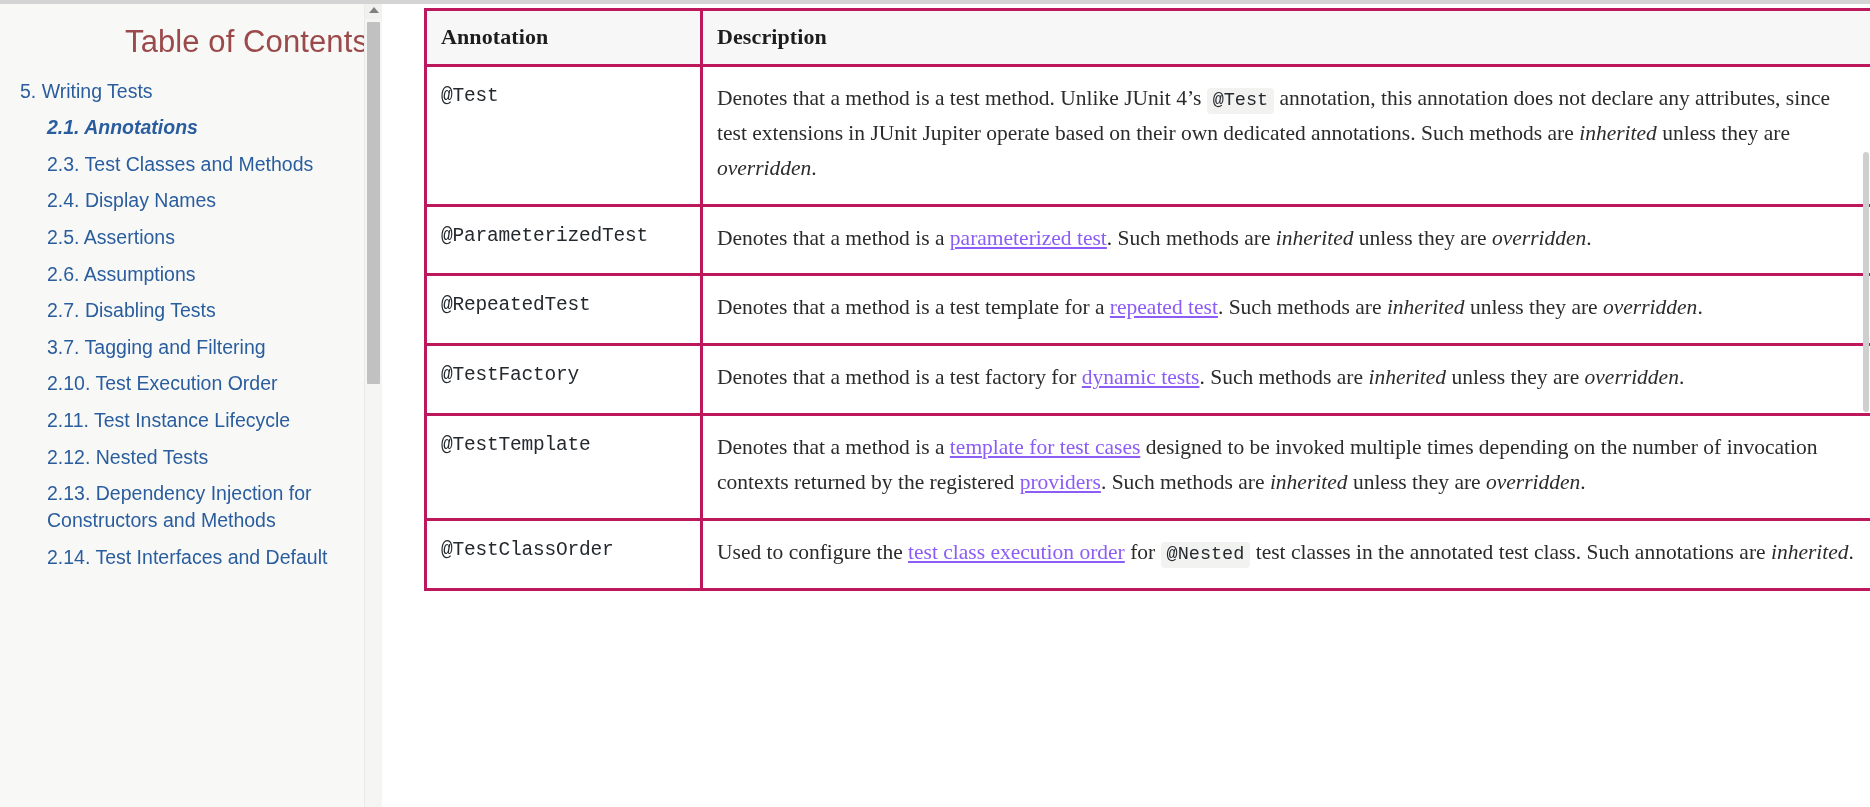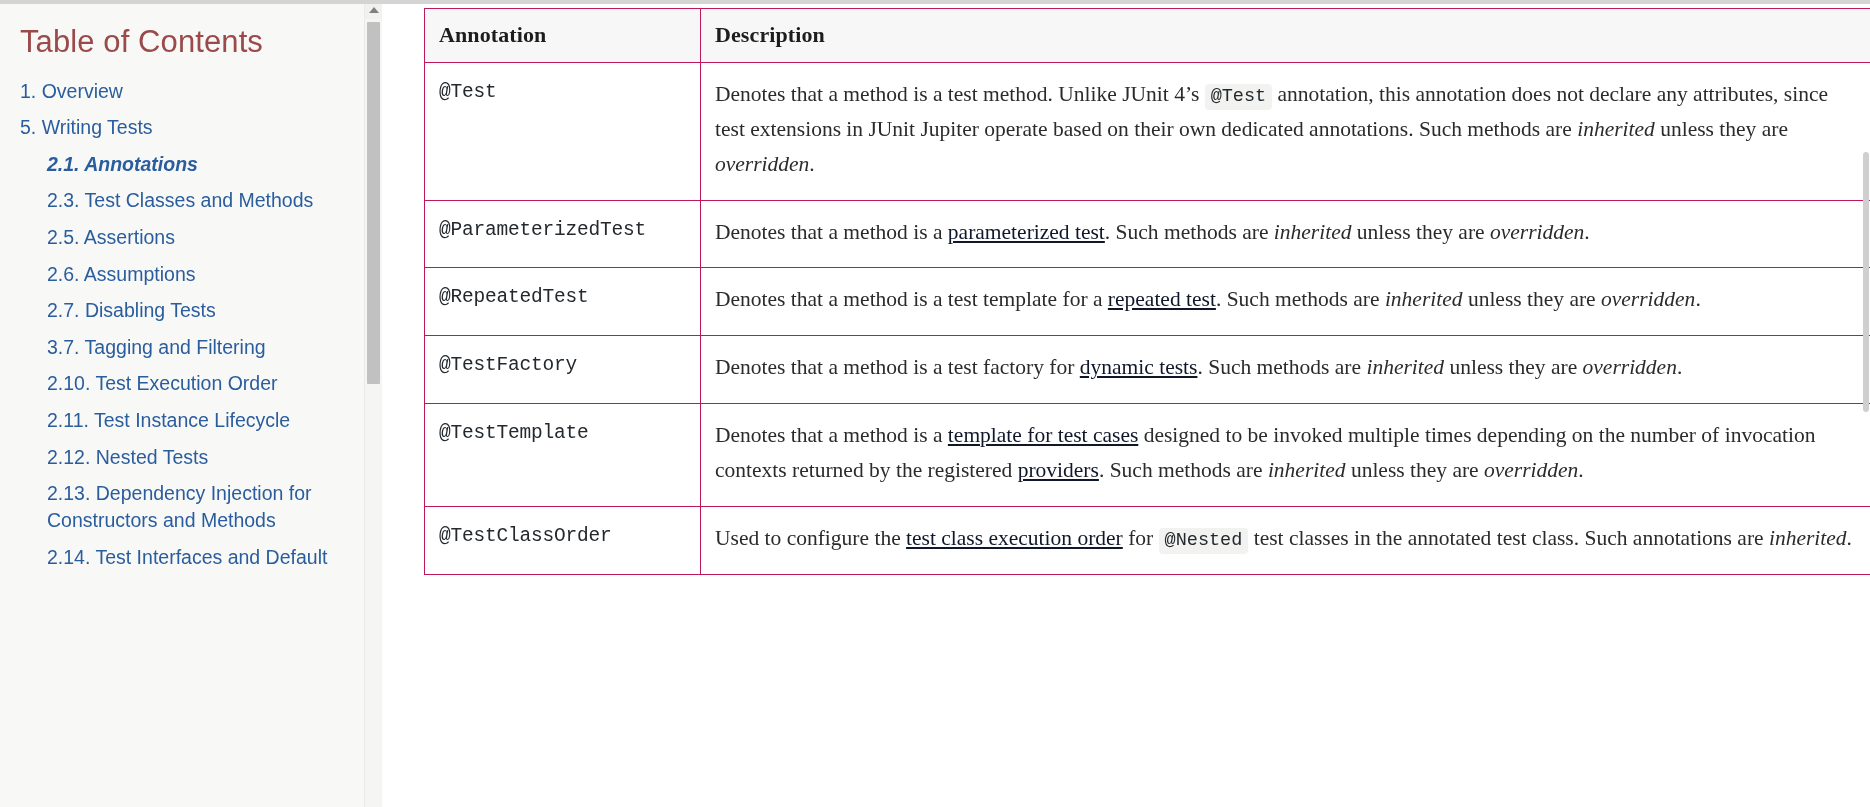--- a/index.html
+++ b/index.html
@@ -40,20 +40,21 @@
     padding: 16px 14px 0 20px;
   }
   .toc-title {
     color: #9a4a4a;
     font-size: 31px;
     font-weight: 400;
     line-height: 1.15;
     letter-spacing: 0.1px;
     margin: 8px 0 18px 0;
     white-space: nowrap;
+    text-align: right;
   }
   .toc-list {
     list-style: none;
     margin: 0; padding: 0;
   }
   .toc-item {
     color: #2a5d9e;
     font-size: 19.5px;
     line-height: 1.39;
     margin: 0 0 9.5px 0;
@@ -116,21 +117,21 @@
 
   table.ann-table {
     border-collapse: collapse;
     width: 1452px;
     table-layout: fixed;
     margin-left: 2px;
     border-top: 1px solid #dedede;
   }
   table.ann-table th,
   table.ann-table td {
-    border: 1px solid #be185d;
+    border: 3px solid #be185d;
     vertical-align: top;
     text-align: left;
   }
   table.ann-table thead th {
     background: #f7f7f7;
     font-family: "Liberation Serif", serif;
     font-weight: 700;
     font-size: 22px;
     color: #1d1d1d;
     padding: 13px 14px 14px 14px;
@@ -148,21 +149,21 @@
     letter-spacing: -0.2px;
   }
   td.desc-cell {
     font-family: "Liberation Serif", serif;
     font-size: 21.5px;
     line-height: 1.62;
     color: #2b2b2b;
     padding: 14px 14px 18px 14px;
   }
   td.desc-cell a {
-    color: #0f172a;
+    color: #8b5cf6;
     text-decoration: underline;
     text-underline-offset: 2px;
   }
   td.desc-cell em, td.desc-cell i {
     font-style: italic;
   }
   code.inline {
     font-family: "Liberation Mono", monospace;
     font-size: 18.5px;
     background: #f2f2f0;
@@ -192,24 +193,24 @@
 <body>
 
 <div id="page">
 
   <div class="top-rule"></div>
 
   <aside class="toc-pane">
     <div class="toc-inner">
       <h1 class="toc-title">Table of Contents</h1>
       <ul class="toc-list" id="toc-list">
-          <li class="toc-item lvl1">1. Overview</li>
           <li class="toc-item lvl1">5. Writing Tests</li>
           <li class="toc-item lvl2 active">2.1. Annotations</li>
           <li class="toc-item lvl2">2.3. Test Classes and Methods</li>
+          <li class="toc-item lvl2">2.4. Display Names</li>
           <li class="toc-item lvl2">2.5. Assertions</li>
           <li class="toc-item lvl2">2.6. Assumptions</li>
           <li class="toc-item lvl2">2.7. Disabling Tests</li>
           <li class="toc-item lvl2">3.7. Tagging and Filtering</li>
           <li class="toc-item lvl2">2.10. Test Execution Order</li>
           <li class="toc-item lvl2">2.11. Test Instance Lifecycle</li>
           <li class="toc-item lvl2">2.12. Nested Tests</li>
           <li class="toc-item lvl2">2.13. Dependency Injection for Constructors and Methods</li>
           <li class="toc-item lvl2">2.14. Test Interfaces and Default</li>
         </ul>

